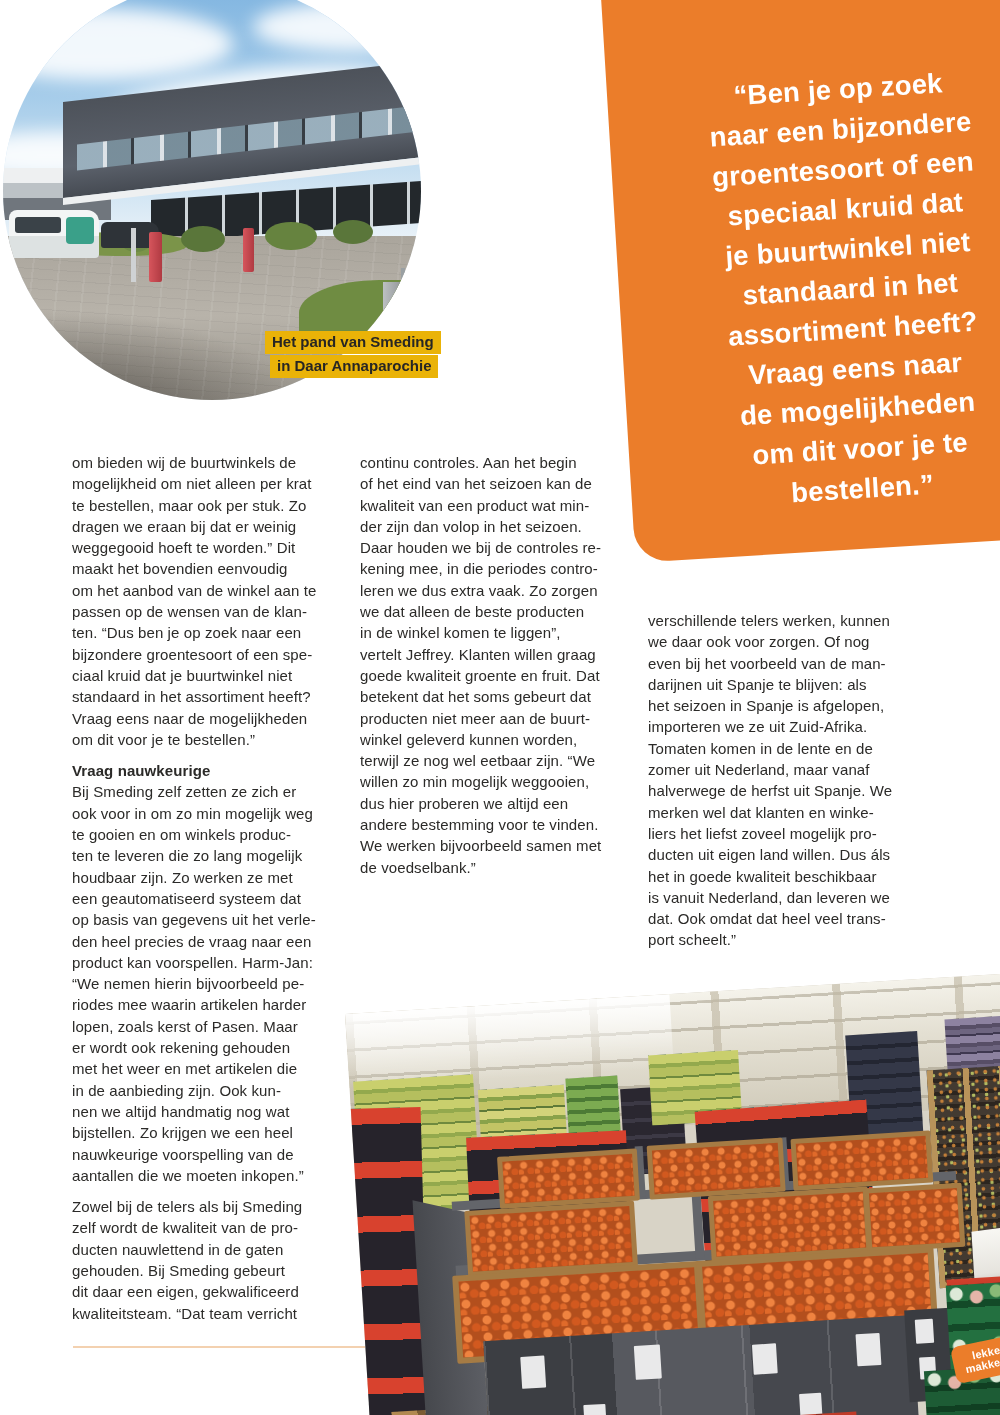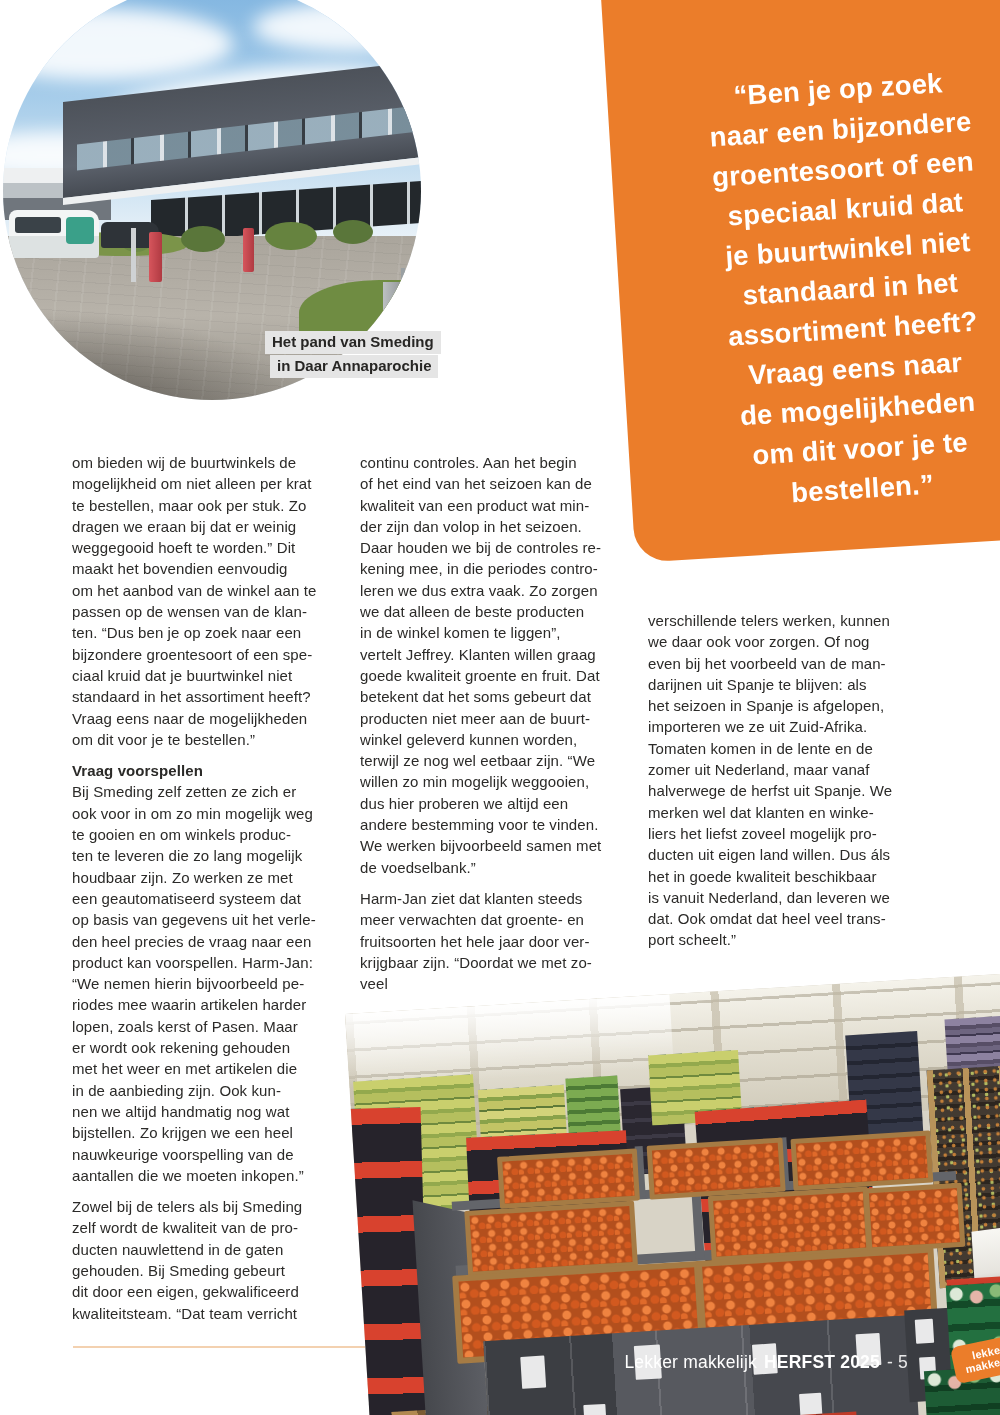--- a/index.html
+++ b/index.html
@@ -43,21 +43,21 @@
   .car{position:absolute;left:98px;top:240px;width:58px;height:26px;background:#2e3338;border-radius:6px 10px 3px 3px;}
   .post-gray{position:absolute;left:128px;top:246px;width:5px;height:54px;background:#cfd2d4;}
   .post-red1{position:absolute;left:146px;top:250px;width:13px;height:50px;border-radius:2px;
     background:linear-gradient(90deg,#d6555c,#b03a42);}
   .post-red2{position:absolute;left:240px;top:246px;width:11px;height:44px;border-radius:2px;
     background:linear-gradient(90deg,#d6555c,#b03a42);}
   .bin{position:absolute;left:380px;top:300px;width:22px;height:42px;background:linear-gradient(90deg,#bcc0c2,#8d9194);}
   .pole2{position:absolute;left:398px;top:286px;width:4px;height:58px;background:#9aa0a3;}
 
   .hero-caption{position:absolute;left:265px;top:331px;z-index:4;}
-  .cap-line{display:table;background:#e5e5e5;padding:2px 7px 3px;font-weight:700;font-size:15px;line-height:18px;color:#272624;}
+  .cap-line{display:table;background:#eab308;padding:2px 7px 3px;font-weight:700;font-size:15px;line-height:18px;color:#272624;}
   .cap-line2{margin-left:5px;margin-top:1px;}
 
   
   .quote-block{position:absolute;left:598px;top:-52px;width:462px;height:616px;background:#EB7D2A;
     border-radius:34px;transform:rotate(-3.5deg);transform-origin:0 0;z-index:2;}
   .quote-text{margin:0;padding:136px 34px 0;text-align:center;color:#ffffff;font-weight:700;
     font-size:27.5px;line-height:40px;white-space:pre-line;letter-spacing:.2px;}
 
   
   .col{position:absolute;width:266px;font-size:15px;line-height:21.3px;letter-spacing:.1px;color:#2b2a28;}
@@ -210,21 +210,21 @@
 weggegooid hoeft te worden.” Dit
 maakt het bovendien eenvoudig
 om het aanbod van de winkel aan te
 passen op de wensen van de klan-
 ten. “Dus ben je op zoek naar een
 bijzondere groentesoort of een spe-
 ciaal kruid dat je buurtwinkel niet
 standaard in het assortiment heeft?
 Vraag eens naar de mogelijkheden
 om dit voor je te bestellen.”</p>
-    <h4 class="subhead">Vraag voorspellen</h4>
+    <h4 class="subhead">Vraag nauwkeurige</h4>
     <p class="para">Bij Smeding zelf zetten ze zich er
 ook voor in om zo min mogelijk weg
 te gooien en om winkels produc-
 ten te leveren die zo lang mogelijk
 houdbaar zijn. Zo werken ze met
 een geautomatiseerd systeem dat
 op basis van gegevens uit het verle-
 den heel precies de vraag naar een
 product kan voorspellen. Harm-Jan:
 “We nemen hierin bijvoorbeeld pe-
@@ -234,21 +234,21 @@
 met het weer en met artikelen die
 in de aanbieding zijn. Ook kun-
 nen we altijd handmatig nog wat
 bijstellen. Zo krijgen we een heel
 nauwkeurige voorspelling van de
 aantallen die we moeten inkopen.”</p>
     <p class="para">Zowel bij de telers als bij Smeding
 zelf wordt de kwaliteit van de pro-
 ducten nauwlettend in de gaten
 gehouden. Bij Smeding gebeurt
-dit door een eigen, gekwalificeerd
+dit daar een eigen, gekwalificeerd
 kwaliteitsteam. “Dat team verricht</p>
   </section>
 
   <section class="col col-2">
     <p class="para">continu controles. Aan het begin
 of het eind van het seizoen kan de
 kwaliteit van een product wat min-
 der zijn dan volop in het seizoen.
 Daar houden we bij de controles re-
 kening mee, in die periodes contro-
@@ -259,25 +259,20 @@
 goede kwaliteit groente en fruit. Dat
 betekent dat het soms gebeurt dat
 producten niet meer aan de buurt-
 winkel geleverd kunnen worden,
 terwijl ze nog wel eetbaar zijn. “We
 willen zo min mogelijk weggooien,
 dus hier proberen we altijd een
 andere bestemming voor te vinden.
 We werken bijvoorbeeld samen met
 de voedselbank.”</p>
-    <p class="para">Harm-Jan ziet dat klanten steeds
-meer verwachten dat groente- en
-fruitsoorten het hele jaar door ver-
-krijgbaar zijn. “Doordat we met zo-
-veel</p>
   </section>
 
   <section class="col col-3">
     <p class="para">verschillende telers werken, kunnen
 we daar ook voor zorgen. Of nog
 even bij het voorbeeld van de man-
 darijnen uit Spanje te blijven: als
 het seizoen in Spanje is afgelopen,
 importeren we ze uit Zuid-Afrika.
 Tomaten komen in de lente en de
@@ -362,24 +357,19 @@
       <div class="w-produce"></div>
       <div class="w-produce" style="top:52px;"></div>
       <div class="w-produce" style="top:104px;"></div>
     </div>
     <div class="w-greencrates2">
       <div class="w-produce"></div>
     </div>
 
   </section>
 
-  <div class="footer-credit">
-    <span>Lekker makkelijk</span>
-    <span class="bold">HERFST 2025</span>
-    <span class="pg">- 5</span>
-  </div>
 
   <div class="footer-logo">
     <span>lekker</span>
     <span>makkelijk</span>
   </div>
 
 </main>
 
 </body></html>

